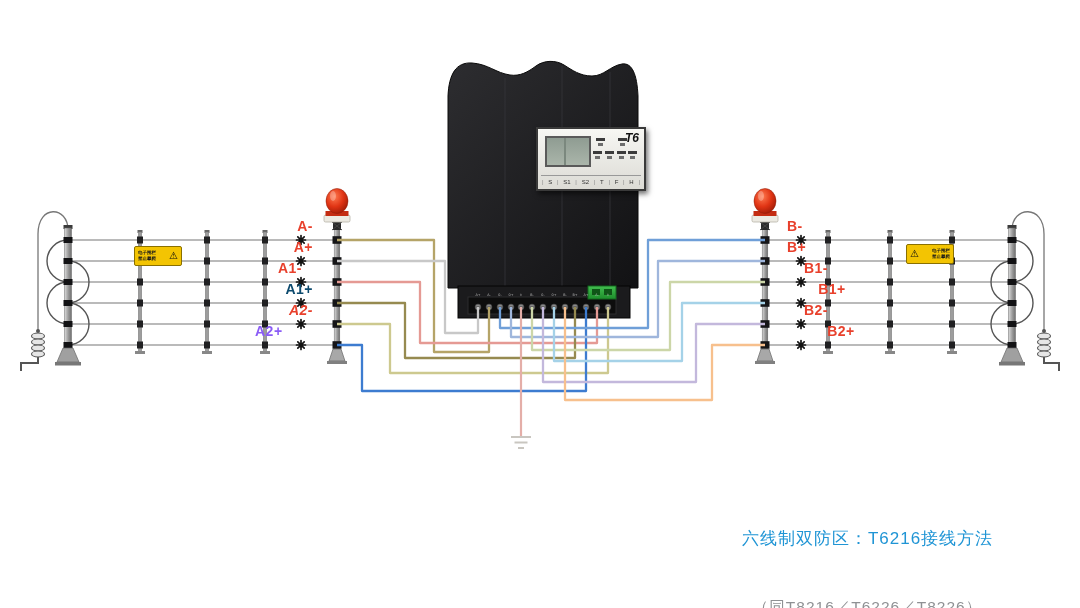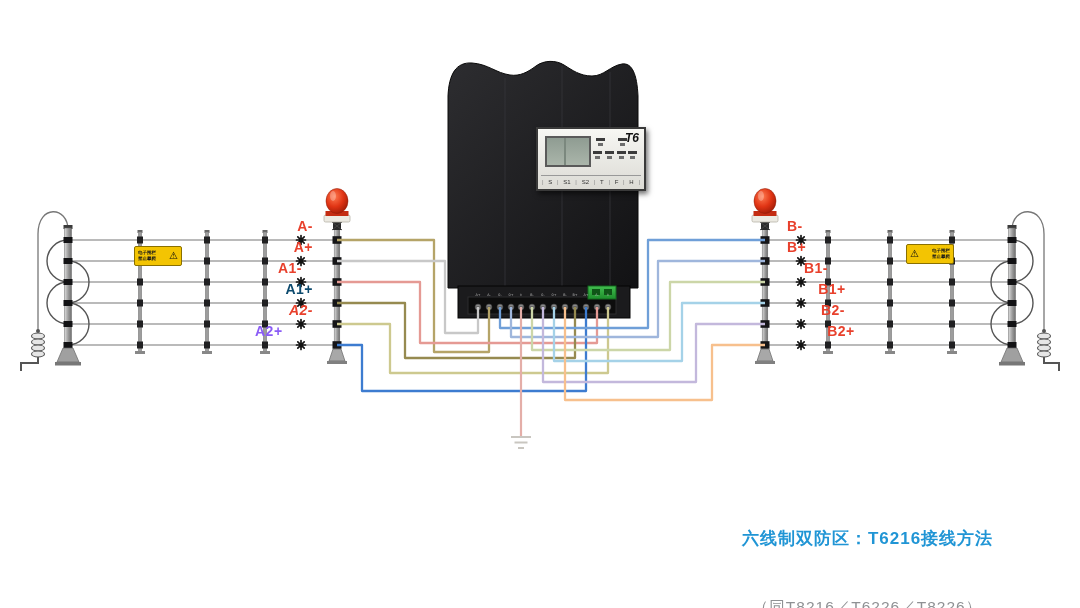--- a/index.html
+++ b/index.html
@@ -2,21 +2,21 @@
 <html><head>
 <meta charset="utf-8">
 <style>
   html,body{margin:0;padding:0;background:#ffffff;}
   .stage{position:relative;width:1080px;height:608px;background:#fff;overflow:hidden;
          font-family:"Liberation Sans", sans-serif;}
   .stage svg{position:absolute;left:0;top:0;z-index:1;}
   .title{position:absolute;top:30px;right:14px;font-size:30px;font-weight:bold;
          letter-spacing:2px;z-index:2;white-space:nowrap;}
   .f1{position:absolute;top:527px;left:695px;width:345px;text-align:center;
-      font-size:17px;font-weight:bold;letter-spacing:1px;z-index:2;}
+      font-size:17px;font-weight:normal;letter-spacing:1px;z-index:2;}
   .f2{position:absolute;top:553px;left:695px;width:345px;text-align:center;
       font-size:15.5px;letter-spacing:1px;z-index:2;}
   .flabel{position:absolute;width:58px;font-size:14px;font-weight:bold;
           letter-spacing:.5px;z-index:4;line-height:16px;}
   
   .panel{position:absolute;left:536px;top:127px;width:110px;height:64px;z-index:3;
          background:linear-gradient(#f7f7f3,#dcdbd5);border:2px solid #3a3a3a;
          border-radius:0;box-shadow:2px 3px 5px rgba(0,0,0,.55);box-sizing:border-box;}
   .lcd{position:absolute;left:7px;top:7px;width:42px;height:27px;
        background:linear-gradient(#8f9c92,#aab5aa);border:2px solid #5a5a5a;}
@@ -349,16 +349,16 @@
       <div class="flabel" style="top: 218px; left: 255px; text-align: right; color: rgb(232, 64, 44);">A-</div>
       <div class="flabel" style="top: 239px; left: 255px; text-align: right; color: rgb(232, 64, 44);">A+</div>
       <div class="flabel" style="top: 260px; left: 244px; text-align: right; color: rgb(232, 64, 44);">A1-</div>
       <div class="flabel" style="top: 281px; left: 255px; text-align: right; color: #0c4a6e;">A1+</div>
       <div class="flabel" style="top: 302px; left: 255px; text-align: right; color: rgb(232, 64, 44); font-style: italic;">A2-</div>
       <div class="flabel" style="top: 323px; left: 255px; color: #8b5cf6;">A2+</div>
       <div class="flabel" style="top: 218px; left: 787px; text-align: left; color: rgb(232, 64, 44);">B-</div>
       <div class="flabel" style="top: 239px; left: 787px; text-align: left; color: rgb(232, 64, 44);">B+</div>
       <div class="flabel" style="top: 260px; left: 787px; text-align: center; color: rgb(232, 64, 44);">B1-</div>
       <div class="flabel" style="top: 281px; left: 787px; text-align: center; color: rgb(232, 64, 44); margin-left: 16px;">B1+</div>
-      <div class="flabel" style="top: 302px; left: 787px; text-align: right; color: rgb(232, 64, 44);">B2-</div>
+      <div class="flabel" style="top: 302px; left: 787px; text-align: center; color: rgb(232, 64, 44);">B2-</div>
       <div class="flabel" style="top: 323px; left: 812px; text-align: center; color: rgb(232, 64, 44);">B2+</div>
     </div>
 </div>
 
 </body></html>

